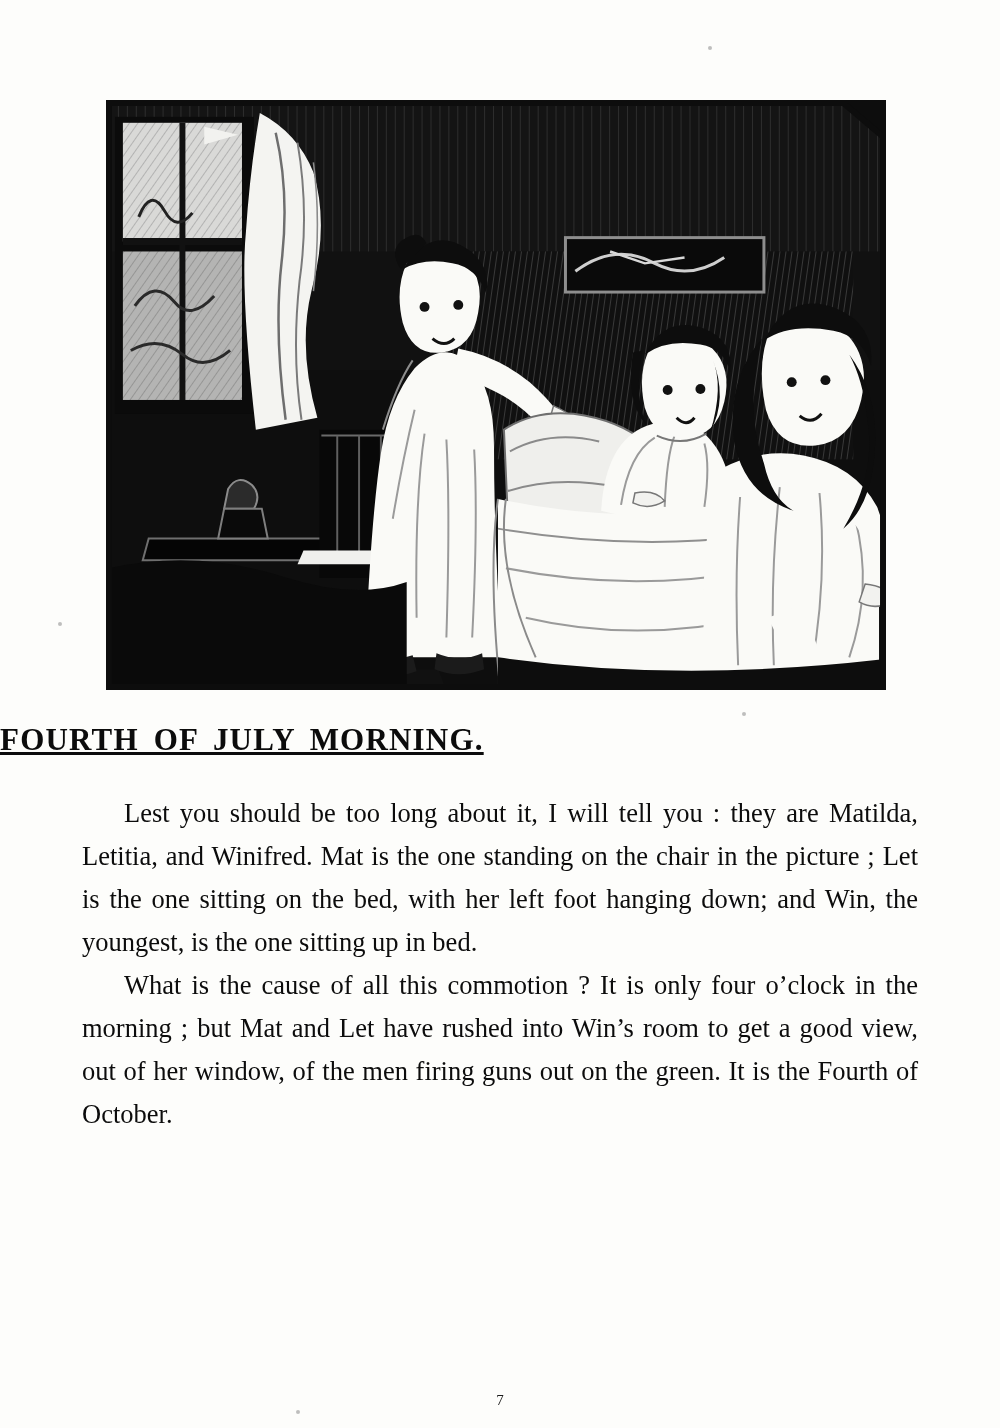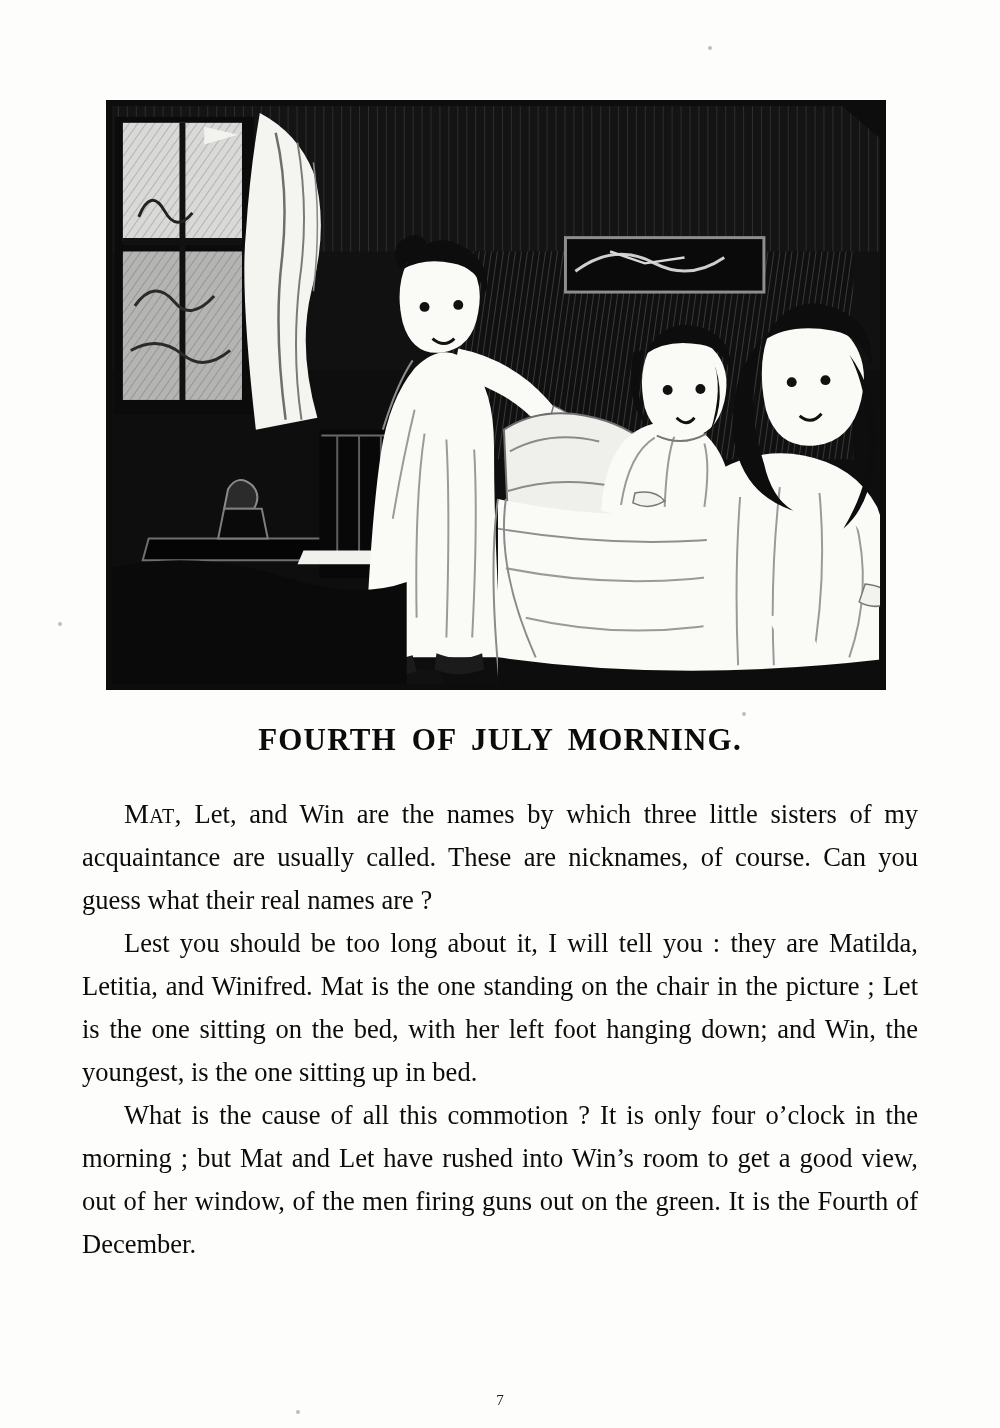--- a/index.html
+++ b/index.html
@@ -42,27 +42,28 @@
     width: 100%;
     height: 100%;
   }
 
   
   .title {
     position: absolute;
     left: 0;
     right: 0;
     top: 722px;
-    text-align: center;
+    text-align: left;
     font-family: "Liberation Serif", serif;
     font-weight: bold;
     font-size: 31px;
     letter-spacing: 1.2px;
     word-spacing: 6px;
     color: #0c0c0c;
+    text-decoration: underline;
   }
 
   
   .body-text {
     position: absolute;
     left: 82px;
     top: 792px;
     width: 836px;
     font-size: 26.5px;
     line-height: 43px;
@@ -247,23 +248,22 @@
 
         <path d="M0,0 H740 L780,34 V590 H0 Z" fill="none" stroke="#0d0d0d" stroke-width="6"></path>
       </svg>
     </div>
 
   </div>
 
   <div class="title">FOURTH OF JULY MORNING.</div>
 
   <div class="body-text">
-    <p><span class="smallcaps">Mat,</span><span> Let, and Win are the names by which three little sisters of my acquaintance are usually called. These are nicknames, of course. Can you guess what their real names are ?</span></p>
     <p>Lest you should be too long about it, I will tell you : they are Matilda, Letitia, and Winifred. Mat is the one standing on the chair in the picture ; Let is the one sitting on the bed, with her left foot hanging down; and Win, the youngest, is the one sitting up in bed.</p>
-    <p>What is the cause of all this commotion ?  It is only four o’clock in the morning ; but Mat and Let have rushed into Win’s room to get a good view, out of her window, of the men firing guns out on the green. It is the Fourth of December.</p>
+    <p>What is the cause of all this commotion ?  It is only four o’clock in the morning ; but Mat and Let have rushed into Win’s room to get a good view, out of her window, of the men firing guns out on the green. It is the Fourth of October.</p>
   </div>
 
   <div class="folio">7</div>
 
   <span class="speck" style="left:708px; top:46px; width:4px; height:4px;"></span>
   <span class="speck" style="left:58px; top:622px; width:4px; height:4px;"></span>
   <span class="speck" style="left:742px; top:712px; width:4px; height:4px;"></span>
   <span class="speck" style="left:296px; top:1410px; width:4px; height:4px;"></span>
 </div>
 

